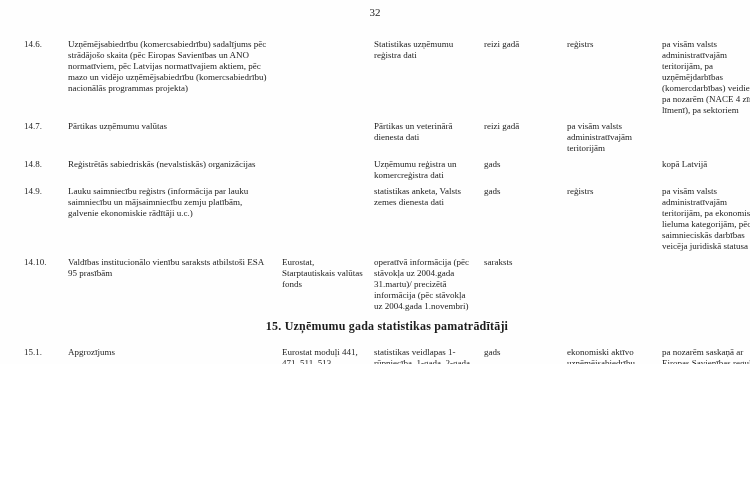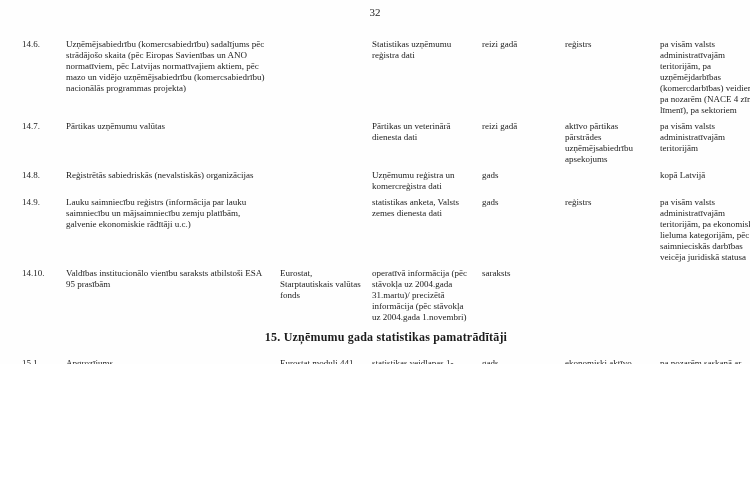--- a/index.html
+++ b/index.html
@@ -15,21 +15,21 @@
     line-height: 11px;
     box-sizing: border-box;
     padding-top: 6px;
   }
   .page-number {
     text-align: center;
     font-size: 11px;
     line-height: 12px;
     margin-bottom: 21px;
   }
-  .table { padding-left: 12px; margin-left: 10px; }
+  .table { padding-left: 24px; }
   .row {
     display: grid;
     grid-template-columns: 44px 214px 92px 110px 83px 95px 104px;
     margin-bottom: 5px;
   }
   .c { box-sizing: border-box; padding-right: 10px; }
   .c.last { padding-right: 2px; }
   .em { }
   .section-heading {
     text-align: center;
@@ -58,21 +58,20 @@
       <div class="c">reģistrs</div>
       <div class="c last">pa visām valsts administratīvajām teritorijām, pa uzņēmējdarbības (komercdarbības) veidiem, pa nozarēm (NACE 4 zīmju līmenī), pa sektoriem</div>
     </div>
 
     <div class="row">
       <div class="c">14.7.</div>
       <div class="c">Pārtikas uzņēmumu valūtas</div>
       <div class="c"><span class="em"></span> <span></span></div>
       <div class="c">Pārtikas un veterinārā dienesta dati</div>
       <div class="c">reizi gadā</div>
-      <div class="c">aktīvo pārtikas pārstrādes uzņēmējsabiedrību apsekojums</div>
       <div class="c last">pa visām valsts administratīvajām teritorijām</div>
     </div>
 
     <div class="row">
       <div class="c">14.8.</div>
       <div class="c">Reģistrētās sabiedriskās (nevalstiskās) organizācijas</div>
       <div class="c"><span class="em"></span> <span></span></div>
       <div class="c">Uzņēmumu reģistra un komercreģistra dati</div>
       <div class="c">gads</div>
       <div class="c"></div>

